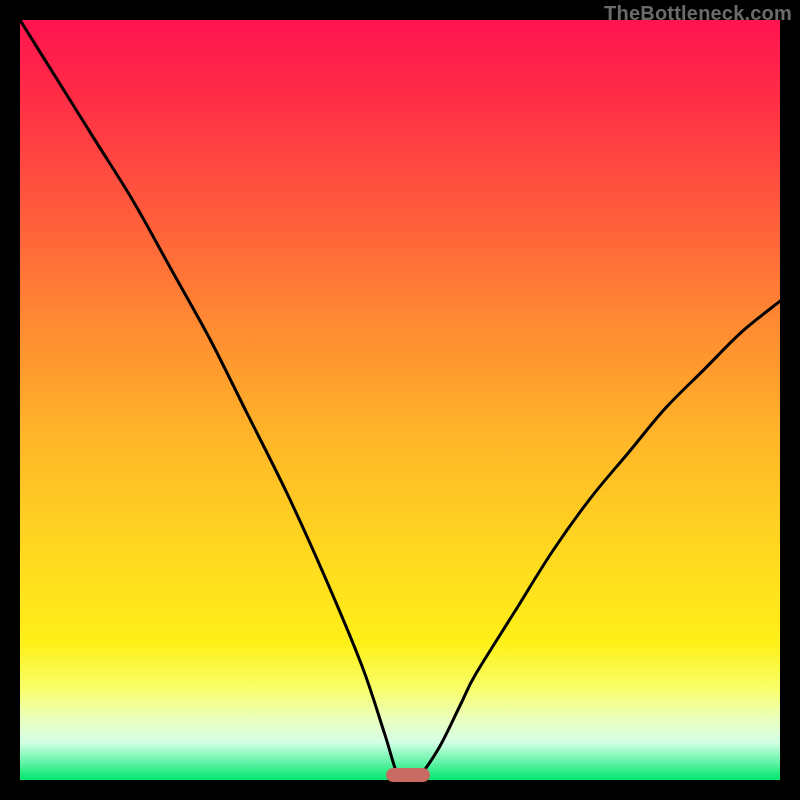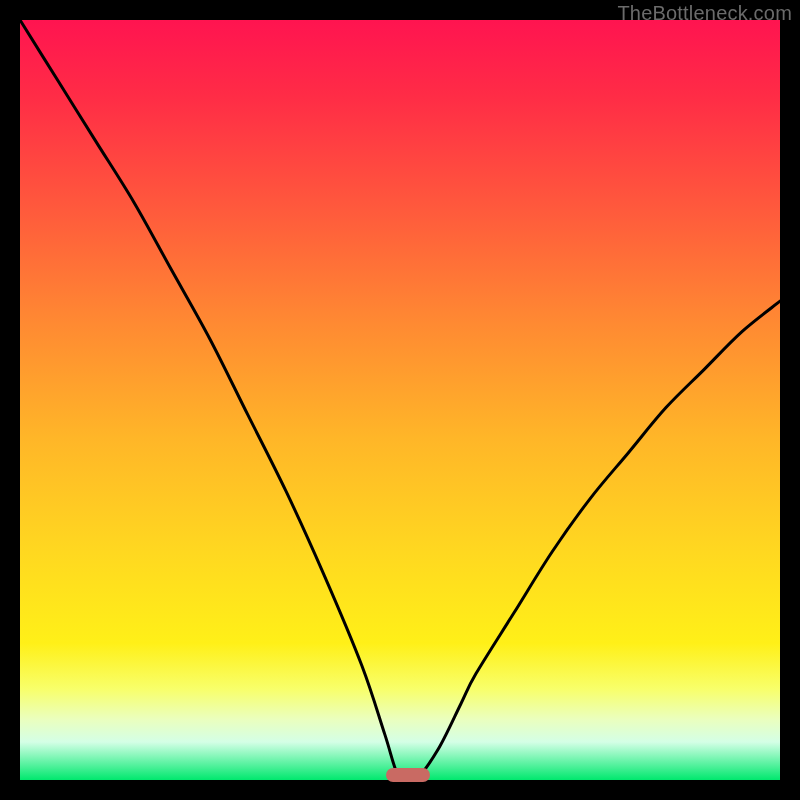--- a/index.html
+++ b/index.html
@@ -35,21 +35,21 @@
       #eaffbe 92%,
       #d4ffe6 95%,
       #00e86e 100%
     );
   }
   .watermark {
     position: absolute;
     top: 2px;
     right: 8px;
     font-size: 20px;
-    font-weight: 400;
+    font-weight: 700;
     color: #6b6b6b;
     letter-spacing: 0.2px;
     user-select: none;
   }
   .curve-svg {
     position: absolute;
     left: 20px;
     top: 20px;
     width: 760px;
     height: 760px;

